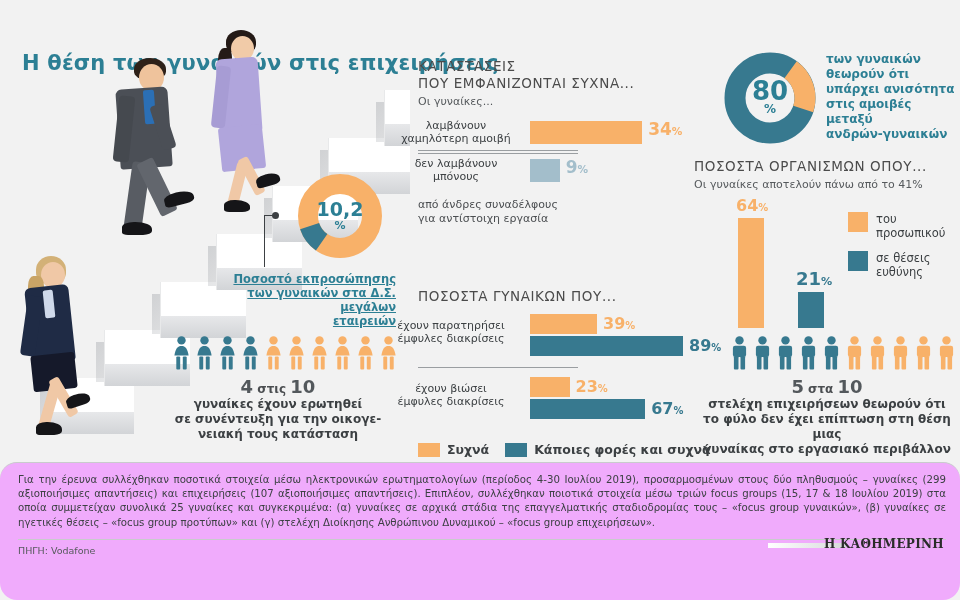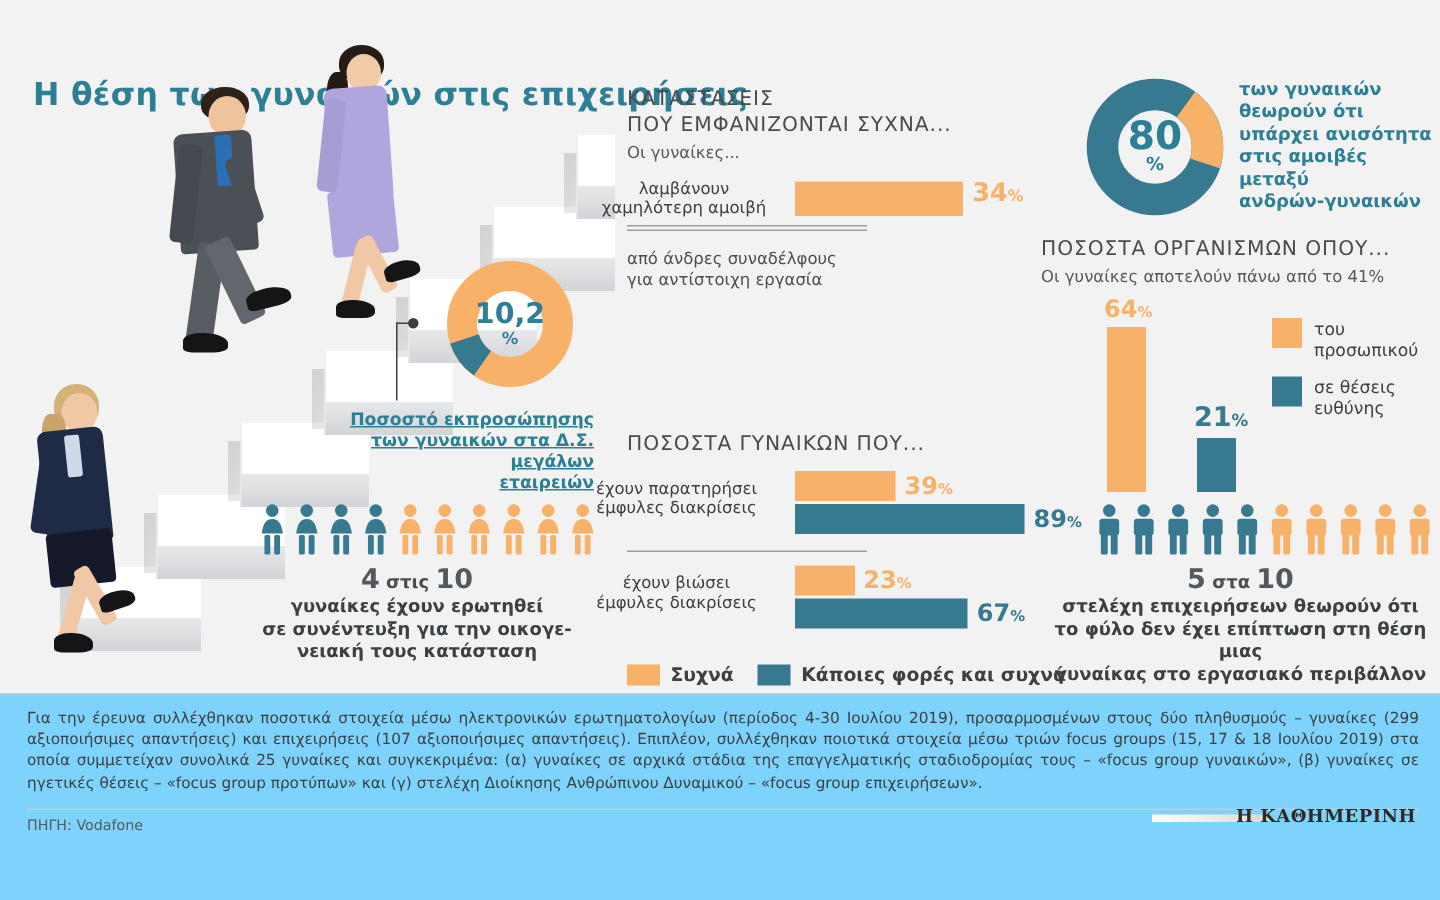--- a/index.html
+++ b/index.html
@@ -133,21 +133,21 @@
      line-height:15px; white-space: pre-line; }
 
   #rowLeft { left:172px; top:336px; }
   #capLeft { position:absolute; left:148px; top:376px; width:260px; }
   #rowRight { left:730px; top:336px; }
   #capRight { position:absolute; left:694px; top:376px; width:266px; }
 
   
   #footer {
     position:absolute; left:0; top:462px; width:960px; height:138px;
-    background:#7dd3fc; border-top:1px solid #c9cbcd;
+    background:#f0abfc; border-top:1px solid #c9cbcd;border-radius:17px;
   }
   #foot-text {
     position:absolute; left:18px; top:10px; width:928px;
     font-size:10.2px; line-height:14.2px; color:#3c4043; text-align:justify;
   }
   #foot-rule { position:absolute; left:18px; top:76px; width:928px; height:1px; background:#c9cbcd; }
   #foot-src { position:absolute; left:18px; top:82px; font-size:9.5px; color:#55595c; }
   #foot-logo {
     position:absolute; right:16px; top:74px;
     font-family:"DejaVu Serif","Liberation Serif",serif;
@@ -249,20 +249,25 @@
     <div class="sect-sub">Οι γυναίκες...</div>
 
     <div class="rowwrap" id="secA-rows">
         <div class="abar-row">
           <div class="barlabel lbl">λαμβάνουν<br>χαμηλότερη αμοιβή</div>
           <div class="abar" style="width:112.19999999999999px;background:#f8b169"></div>
           <div class="abar-val" style="left:230.2px"><span class="pctbig" style="color:#f8b169;font-size:17px">34<span class="pctsm">%</span></span></div>
         </div>
         <div class="sep"></div>
         <div class="sep"></div>
+        <div class="abar-row">
+          <div class="barlabel lbl">δεν λαμβάνουν<br>μπόνους</div>
+          <div class="abar" style="width:29.7px;background:#a3becb"></div>
+          <div class="abar-val" style="left:147.7px"><span class="pctbig" style="color:#a3becb;font-size:17px">9<span class="pctsm">%</span></span></div>
+        </div>
       </div>
 
     <div class="foot">από άνδρες συναδέλφους
 για αντίστοιχη εργασία</div>
   </div>
 
   <div id="donutA">
     <svg width="88" height="88" viewBox="0 0 88 88">
       <circle id="dA-rest" cx="44" cy="44" r="32" fill="none" stroke-width="20" stroke="#f8b169" stroke-dasharray="201.06192982974676 201.06192982974676"></circle>
       <circle id="dA-seg" cx="44" cy="44" r="32" fill="none" stroke-width="20" transform="rotate(125 44 44)" stroke="#37798f" stroke-dasharray="20.508316842634166 180.5536129871126"></circle>

